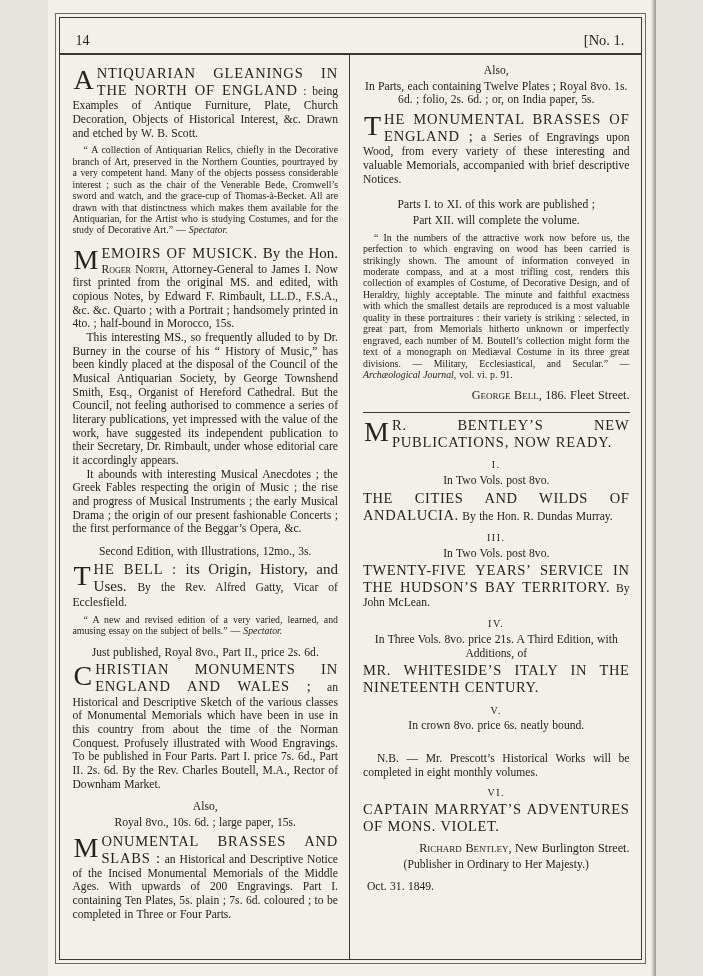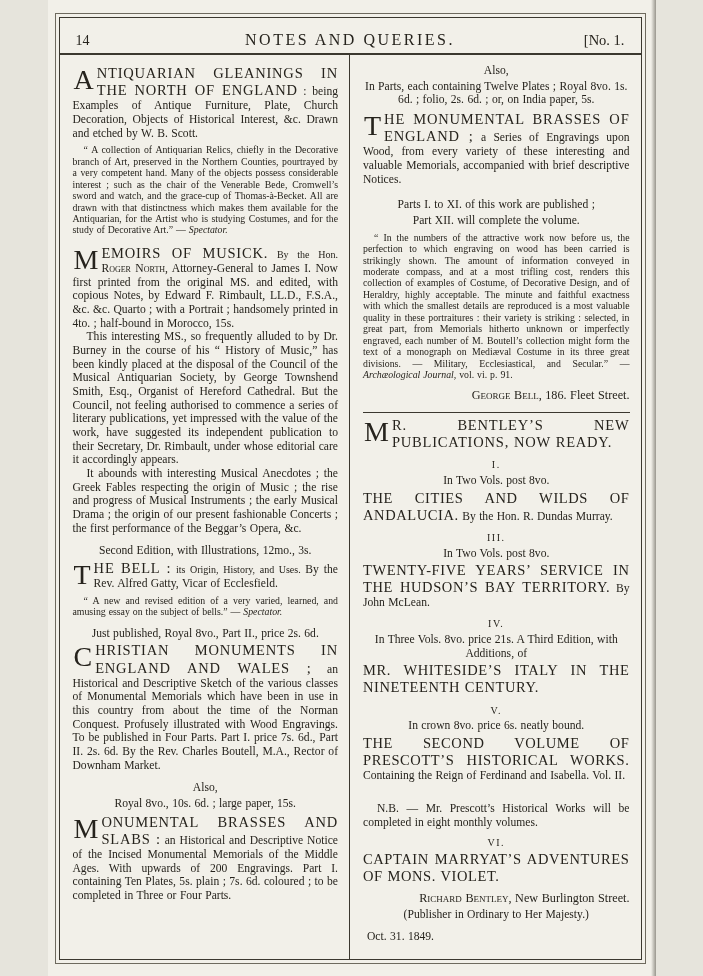--- a/index.html
+++ b/index.html
@@ -20,21 +20,21 @@
   .columns { flex:1; display:flex; overflow:hidden; }
   .col { width:50%; box-sizing:border-box; padding:7px 11px 4px 13px; overflow:hidden;
     font-size:11.6px; line-height:1.18; text-align:justify; word-spacing:0.5px; }
   .col.left { border-right:1.5px solid #3b382f; }
   p { margin:0; }
   .ad { margin-top:9px; }
   .ad.first { margin-top:3px; }
   .lead { margin-top:2px; }
   .dropcap { float:left; font-size:28px; line-height:0.75; padding:4px 3px 0 1px; }
   .lead-caps { font-size:14.5px; letter-spacing:0.8px; }
-  .lead-large { font-size:10px;font-family:Liberation Serif, serif; }
+  .lead-large { font-size:15px;font-family:Liberation Serif, serif; }
   .sc { font-variant:small-caps; }
   .quote { font-size:9.8px; line-height:1.17; text-indent:11px; margin-top:4px; }
   .quote-src { font-style:italic;font-family:Liberation Serif, serif; }
   .pre-line { text-align:center; margin-top:9px; text-indent:0; }
   .centerline { text-align:center; text-indent:0; margin-top:2px; }
   .pub-line { text-align:right; margin-top:8px; font-size:12.2px; text-indent:0; }
   .section-rule { border:0; border-top:1.5px solid #3b382f; margin:9px 0 2px 0; }
   .roman-num { text-align:center; font-size:10px; letter-spacing:1.5px; margin-top:8px; text-indent:0; }
   .size-line { text-align:center; margin-top:3px; text-indent:0; }
   .title-para { margin-top:2px; }
@@ -45,21 +45,20 @@
 </style>
 </head>
 <body>
 
 <div class="page">
   <div class="frame">
     <div class="frame-inner">
 
       <div class="masthead">
         <span class="pageno">14</span>
-        <span class="jtitle">NOTES AND QUERIES.</span>
         <span class="issue">[No. 1.</span>
       </div>
 
       <div class="columns">
 
         <div class="col left">
 
           <div class="ad first">
             <p class="lead"><span class="dropcap">A</span><span class="lead-caps">NTIQUARIAN GLEANINGS IN THE NORTH OF ENGLAND</span><span> : being Examples of Antique Furniture, Plate, Church Decoration, Objects of Historical Interest, &amp;c.  Drawn and etched by W. B. Scott.</span></p>
             <p class="quote"><span>“ A collection of Antiquarian Relics, chiefly in the Decorative branch of Art, preserved in the Northern Counties, pourtrayed by a very competent hand.  Many of the objects possess considerable interest ; such as the chair of the Venerable Bede, Cromwell’s sword and watch, and the grace-cup of Thomas-à-Becket.  All are drawn with that distinctness which makes them available for the Antiquarian, for the Artist who is studying Costumes, and for the study of Decorative Art.” — </span><span class="quote-src">Spectator.</span></p>
@@ -126,21 +125,20 @@
 
             <div>
               <p class="roman-num">IV.</p>
               <p class="size-line">In Three Vols. 8vo. price 21s.  A Third Edition, with Additions, of</p>
               <p class="title-para"><span class="b-title">MR. WHITESIDE’S ITALY IN THE NINETEENTH CENTURY.</span></p>
             </div>
 
             <div>
               <p class="roman-num">V.</p>
               <p class="size-line">In crown 8vo. price 6s. neatly bound.</p>
-              <p class="title-para"><span class="b-title">THE SECOND VOLUME OF PRESCOTT’S HISTORICAL WORKS.</span><span>  Containing the Reign of Ferdinand and Isabella.  Vol. II.</span></p>
               <p class="note-para">N.B. — Mr. Prescott’s Historical Works will be completed in eight monthly volumes.</p>
             </div>
 
             <div>
               <p class="roman-num">VI.</p>
               <p class="title-para"><span class="b-title">CAPTAIN MARRYAT’S ADVENTURES OF MONS. VIOLET.</span></p>
             </div>
 
             <p class="pub-line" style="margin-top:6px;"><span class="sc">Richard Bentley,</span><span> New Burlington Street.</span></p>
             <p class="centerline">(Publisher in Ordinary to Her Majesty.)</p>

